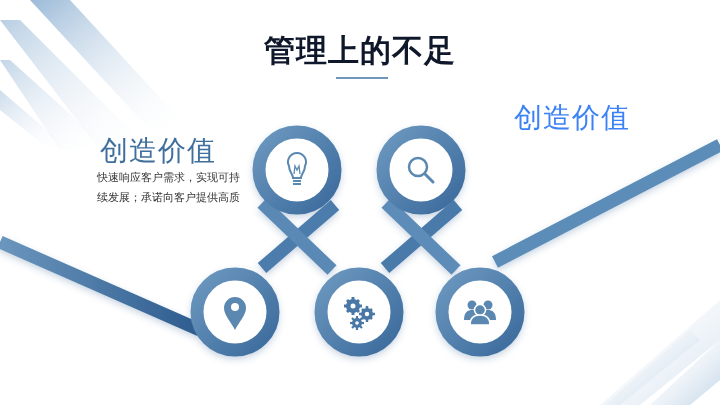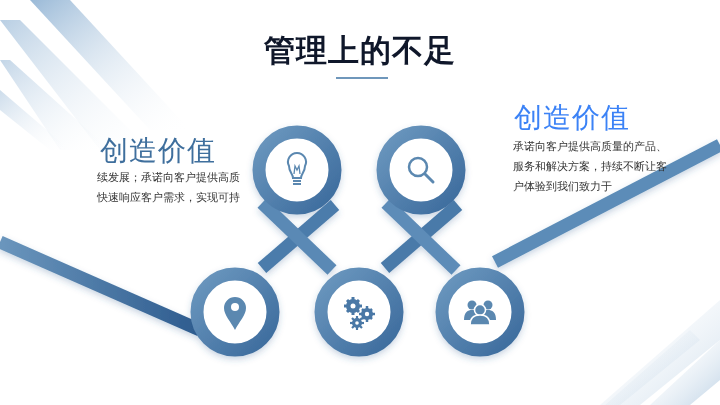--- a/index.html
+++ b/index.html
@@ -122,24 +122,19 @@
       <circle cx="0" cy="-2" r="5.5" stroke="#fff" stroke-width="1.5"></circle>
       <path d="M-10,13 C-10,5 -5,3 0,3 C5,3 10,5 10,13 Z" stroke="#fff" stroke-width="1.5"></path>
     </g>
   </svg>
 
   <div class="title">管理上的不足</div>
   <div class="title-underline"></div>
 
   <div class="block-title" id="left-title">创造价值</div>
   <div class="block-text" id="left-text">
+    <div>快速响应客户需求，实现可持</div>
     <div>续发展；承诺向客户提供高质</div>
-    <div>快速响应客户需求，实现可持</div>
   </div>
 
   <div class="block-title" id="right-title">创造价值</div>
-  <div class="block-text" id="right-text">
-    <div>承诺向客户提供高质量的产品、</div>
-    <div>服务和解决方案，持续不断让客</div>
-    <div>户体验到我们致力于</div>
-  </div>
 
 </div>
 
 </body></html>

